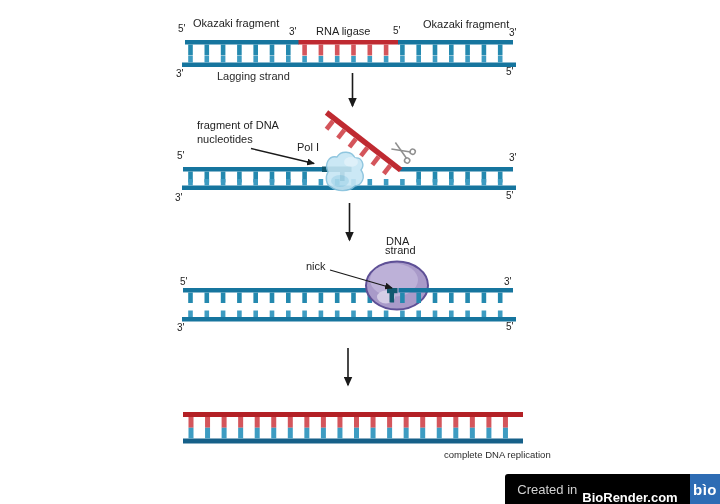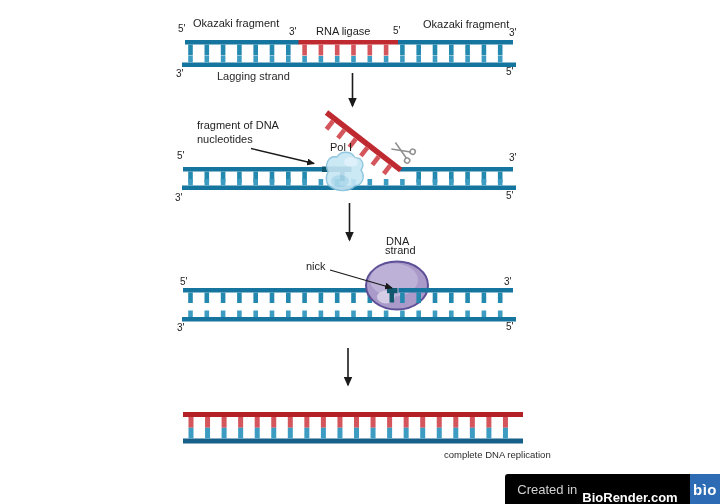--- a/index.html
+++ b/index.html
@@ -256,21 +256,21 @@
   <div class="lbl" style="left:316px;top:25px">RNA ligase</div>
   <div class="lbl end" style="left:393px;top:25px">5'</div>
   <div class="lbl" style="left:423px;top:18px">Okazaki fragment</div>
   <div class="lbl end" style="left:509px;top:27px">3'</div>
   <div class="lbl end" style="left:176px;top:68px">3'</div>
   <div class="lbl small" style="left:207px;top:70px">Lagging strand</div>
   <div class="lbl end" style="left:506px;top:66px">5'</div>
 
   <div class="lbl" style="left:197px;top:119px">fragment of DNA</div>
   <div class="lbl" style="left:197px;top:133px">nucleotides</div>
-  <div class="lbl" style="left:330px;top:141px">Pol I</div>
+  <div class="lbl" style="left:297px;top:141px">Pol I</div>
   <div class="lbl end" style="left:177px;top:150px">5'</div>
   <div class="lbl end" style="left:509px;top:152px">3'</div>
   <div class="lbl end" style="left:175px;top:192px">3'</div>
   <div class="lbl end" style="left:506px;top:190px">5'</div>
 
   <div class="lbl" style="left:386px;top:235px">DNA</div>
   <div class="lbl" style="left:385px;top:244px">strand</div>
   <div class="lbl" style="left:306px;top:260px">nick</div>
   <div class="lbl end" style="left:180px;top:276px">5'</div>
   <div class="lbl end" style="left:504px;top:276px">3'</div>

